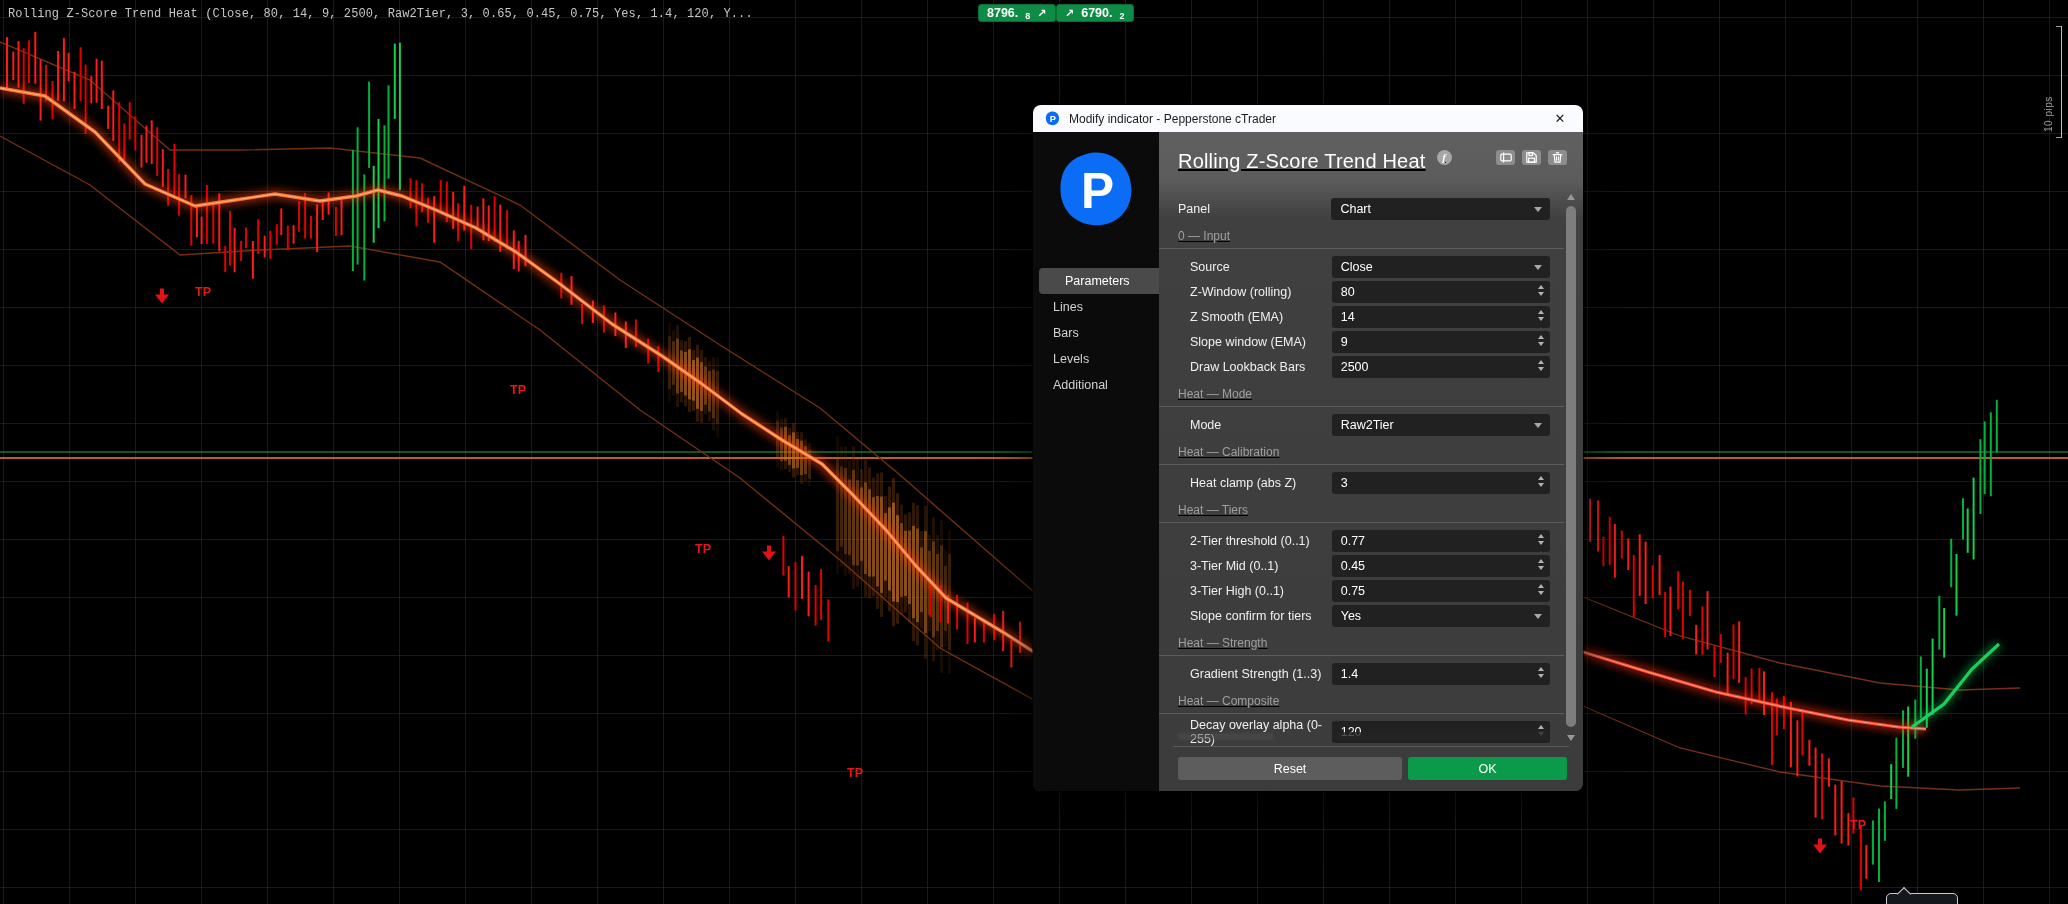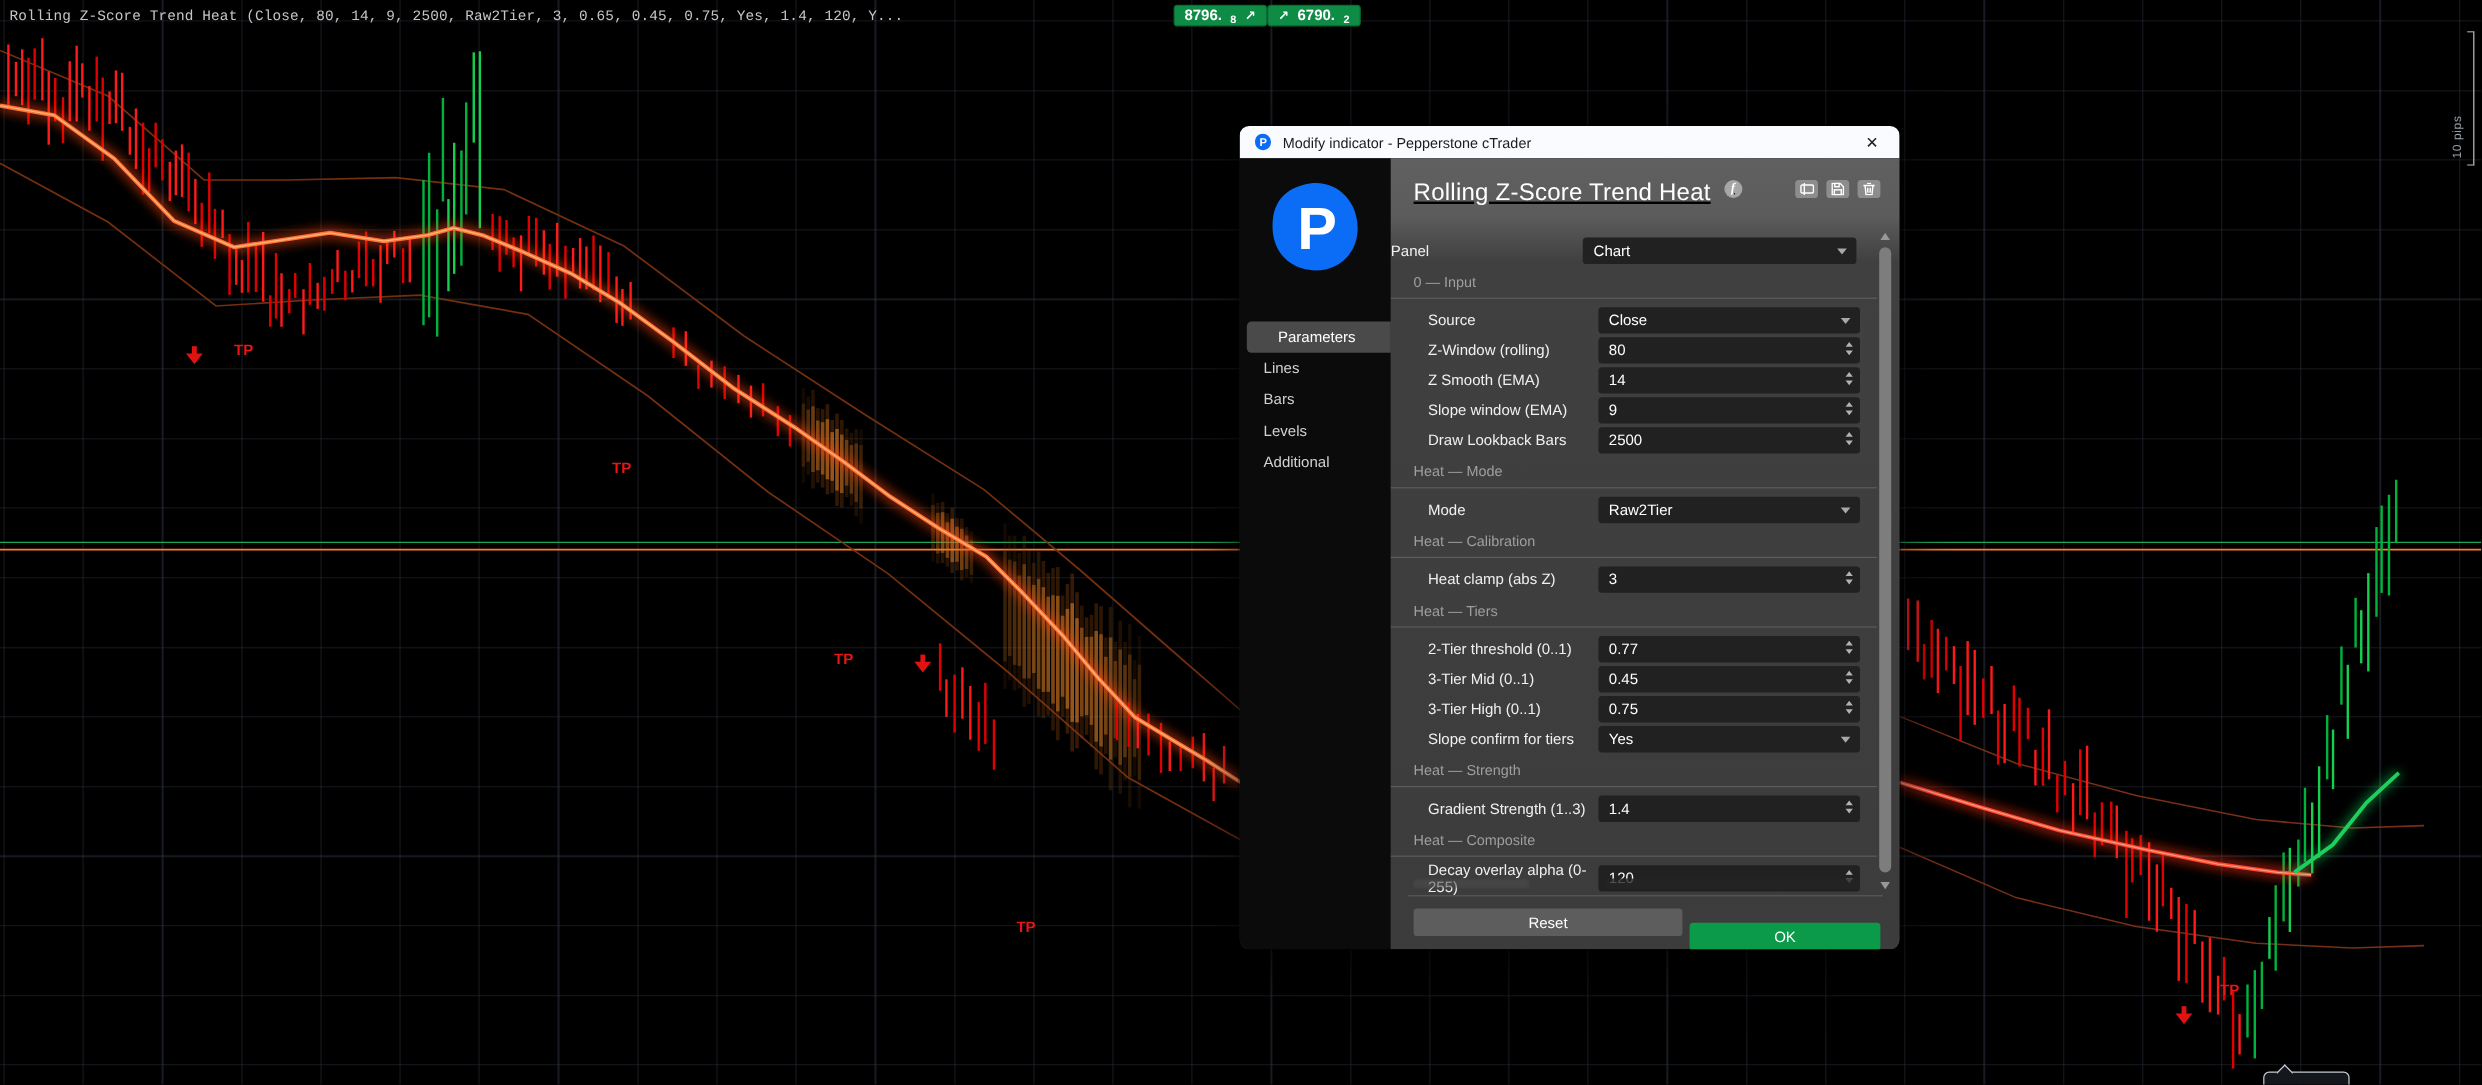--- a/index.html
+++ b/index.html
@@ -50,43 +50,43 @@
   #dlg-header{position:absolute;left:19px;top:18px;right:16px;height:26px;display:flex;align-items:flex-start;text-decoration:underline;}
   #dlg-header .name{font-size:20px;color:#fff;font-weight:400;letter-spacing:.2px;}
   .info-icon{width:15px;height:15px;border-radius:50%;background:#a6a6a6;color:#fff;margin-left:11px;
     font:italic 700 11px/15px "Liberation Serif","DejaVu Serif",serif;text-align:center;}
   #hdr-icons{margin-left:auto;display:flex;gap:7px;}
   .ibtn{width:19px;height:15px;background:#8d8d8d;border-radius:3px;display:flex;align-items:center;
     justify-content:center;cursor:pointer;}
   .ibtn svg{stroke:#fff;fill:none;stroke-width:1.2;}
   #rows{position:absolute;left:0;top:66px;right:33px;}
   .ctl-row{display:flex;align-items:center;height:22px;margin:0 0 3px 0;}
-  .ctl-row .lbl{width:160px;font-size:12.5px;color:#f0f0f0;}
+  .ctl-row .lbl{width:160px;padding-left:19px;font-size:12.5px;color:#f0f0f0;}
   .ctl-row.ind .lbl{padding-left:31px;width:148px;}
   .ctl{position:relative;width:228px;height:22px;background:#212121;border-radius:3px;
     box-sizing:border-box;display:flex;align-items:center;cursor:pointer;}
   .ctl .val{padding-left:9px;font-size:12.5px;color:#fff;}
   .caret{position:absolute;right:8px;top:9px;width:0;height:0;
     border-left:4px solid transparent;border-right:4px solid transparent;border-top:5px solid #a8a8a8;}
   .stepper{position:absolute;right:6px;top:4px;display:flex;flex-direction:column;gap:3px;}
   .stepper i{display:block;width:0;height:0;border-left:3.5px solid transparent;border-right:3.5px solid transparent;}
   .stepper .u{border-bottom:4.5px solid #b3b3b3;}
   .stepper .d{border-top:4.5px solid #b3b3b3;}
-  .sec-row{margin:6px 0 7px 0;padding:0 0 4px 19px;border-bottom:1px solid #5c5c5c;margin-right:-14px;}
+  .sec-row{margin:6px 0 7px 0;padding:0 0 4px 19px;border-bottom:1px solid #5c5c5c;margin-right:-14px;text-decoration:underline;}
   .sec-row span{font-size:12px;color:#9f9f9f;}
   #row-partial-box{position:absolute;left:179px;top:600px;width:212px;height:9px;background:#242424;
     border-radius:3px;opacity:.8;}
   #row-partial-lbl{position:absolute;left:19px;top:601px;width:96px;height:7px;background:#4e4e4e;
     border-radius:2px;opacity:.55;filter:blur(1px);}
   #footer-divider{position:absolute;left:14px;right:14px;bottom:44px;height:1px;background:#5a5a5a;}
   #footer{position:absolute;left:19px;right:16px;bottom:11px;height:23px;display:flex;gap:6px;}
   .btn{height:23px;border-radius:3px;display:flex;align-items:center;justify-content:center;
     font-size:12.5px;color:#fff;cursor:pointer;}
   #btn-reset{width:224px;background:#5d5d5d;}
-  #btn-ok{flex:1;background:#0a9a4a;margin-top:12px;}
+  #btn-ok{flex:1;background:#0a9a4a;}
   #scrollbar{position:absolute;right:4px;top:60px;bottom:48px;width:15px;}
   #scrollbar .sarr{position:absolute;left:3px;width:0;height:0;cursor:pointer;
     border-left:4.5px solid transparent;border-right:4.5px solid transparent;}
   #scrollbar .up{top:2px;border-bottom:6px solid #989898;}
   #scrollbar .dn{bottom:2px;border-top:6px solid #989898;}
   #scroll-thumb{position:absolute;left:2px;top:14px;bottom:16px;width:10px;border-radius:5px;
     background:#7d7d7d;cursor:pointer;}
 </style>
 </head>
 <body>

